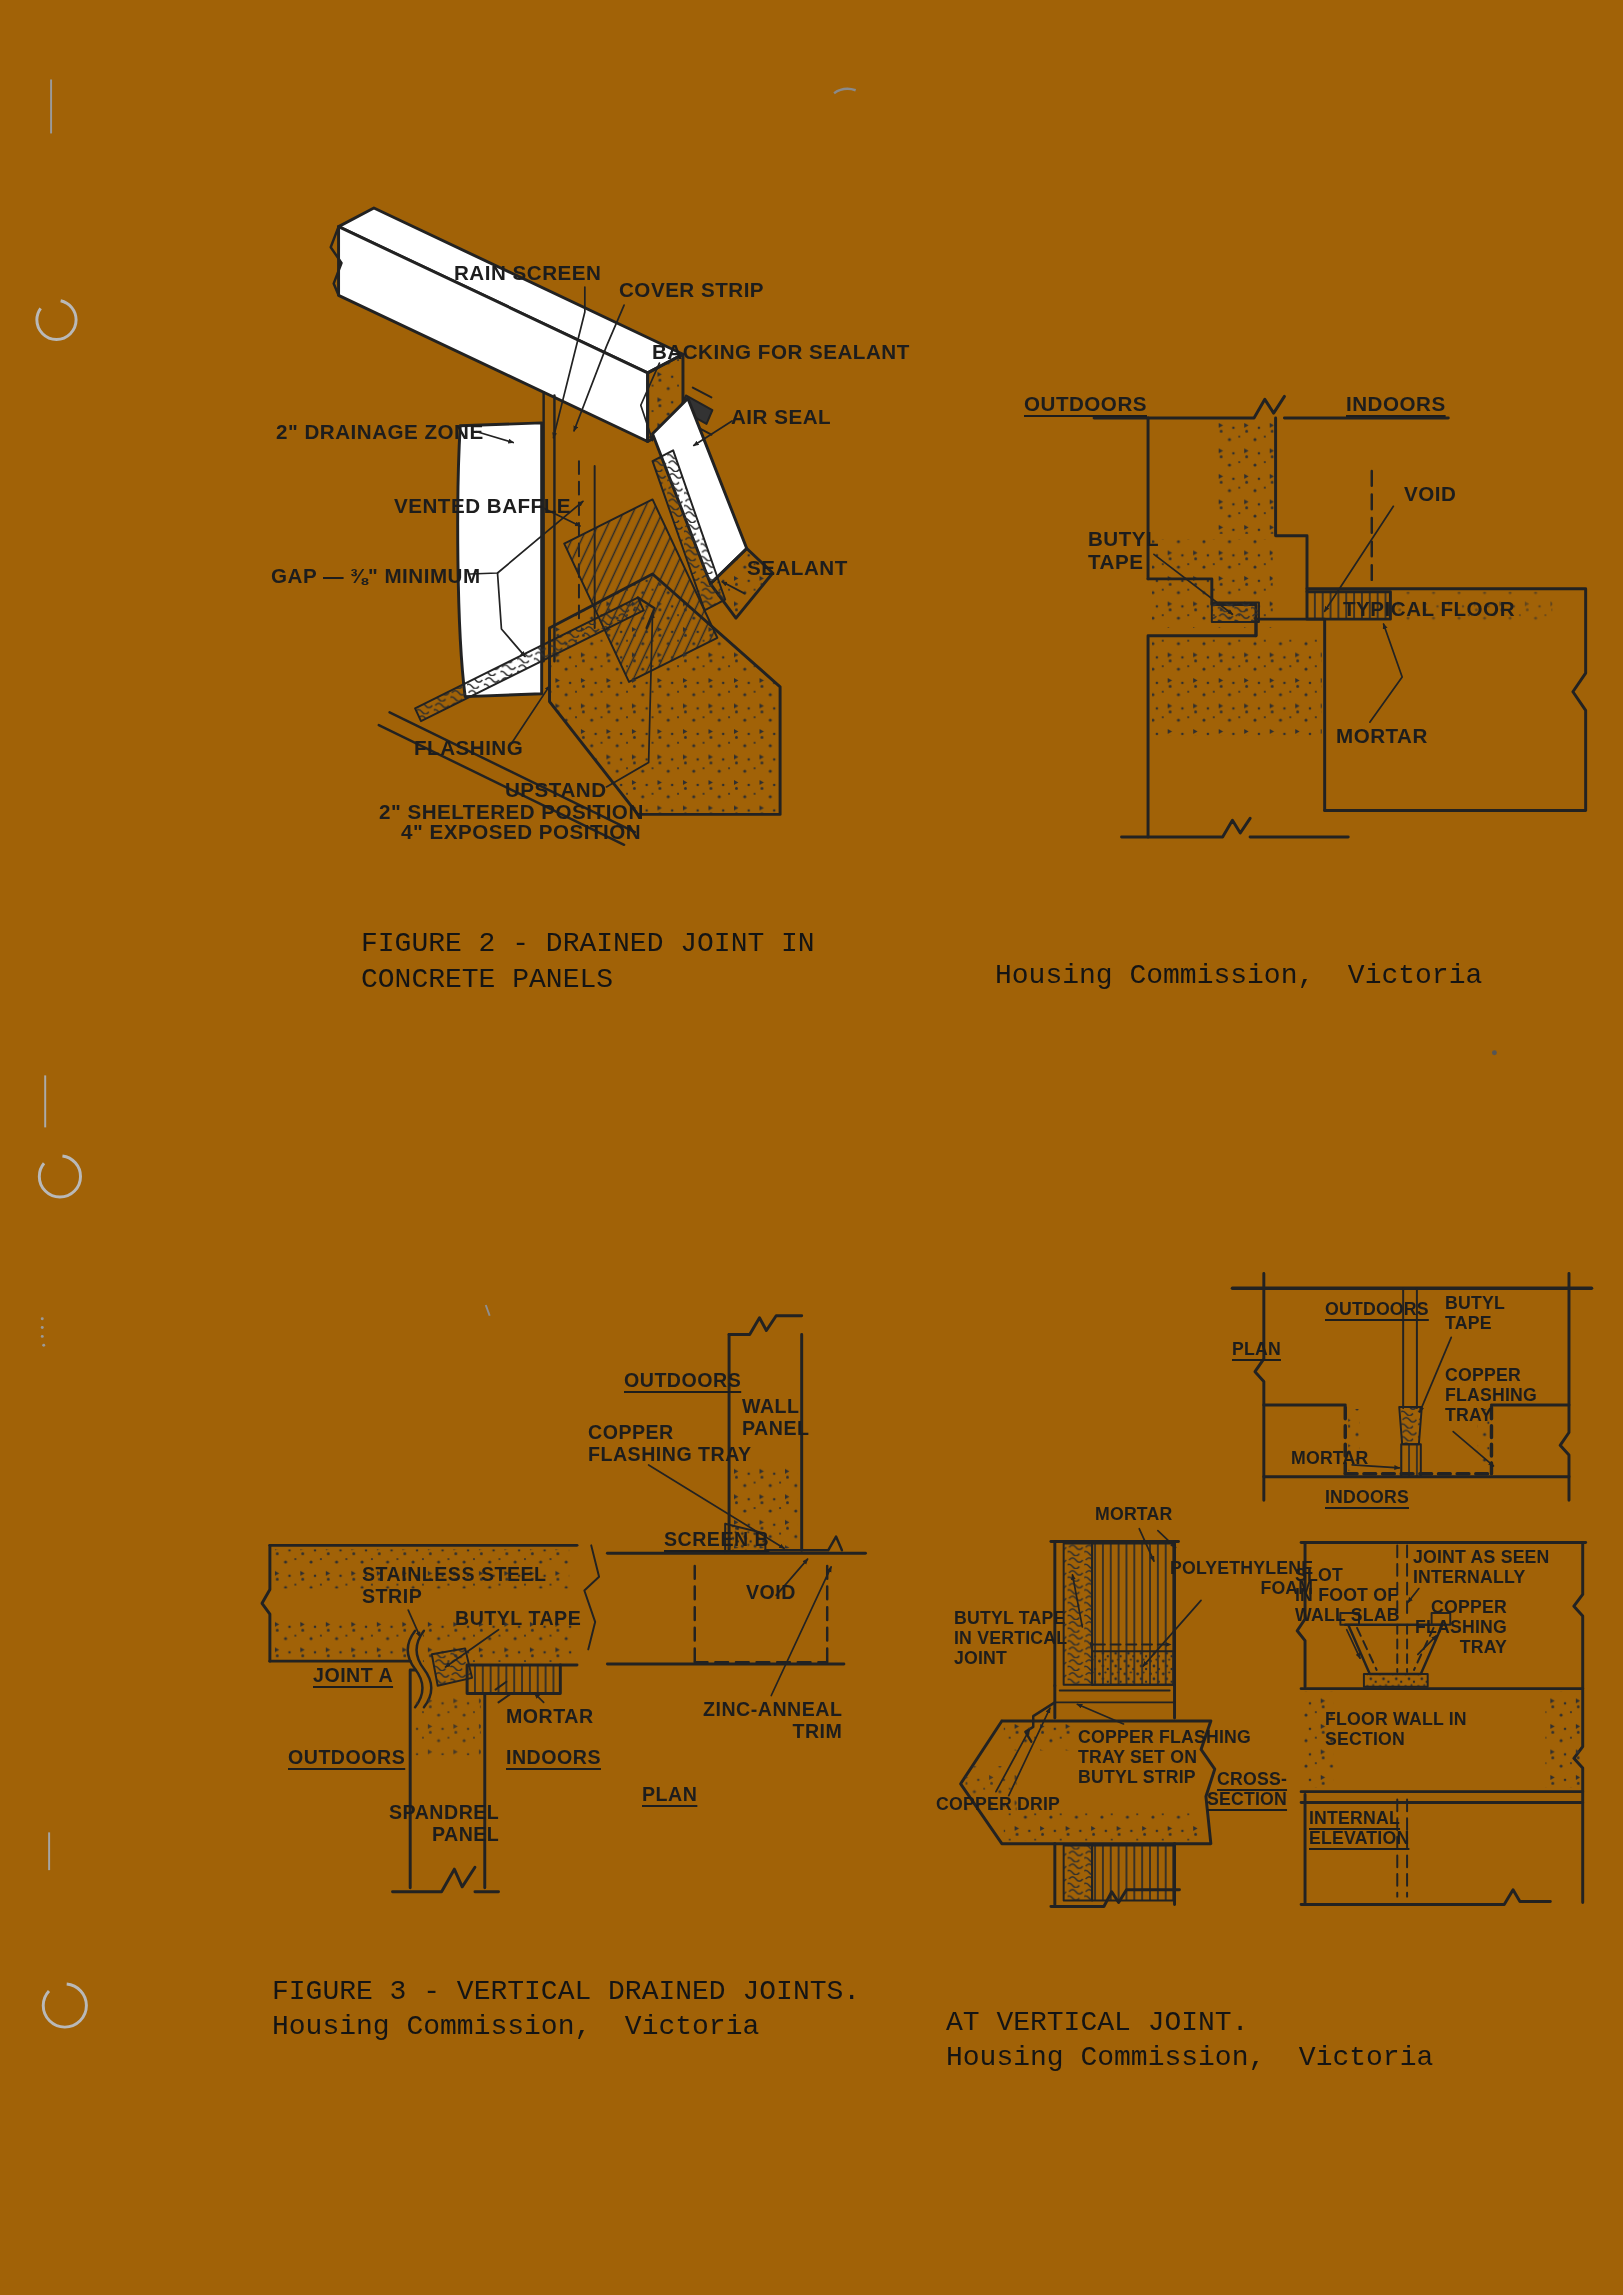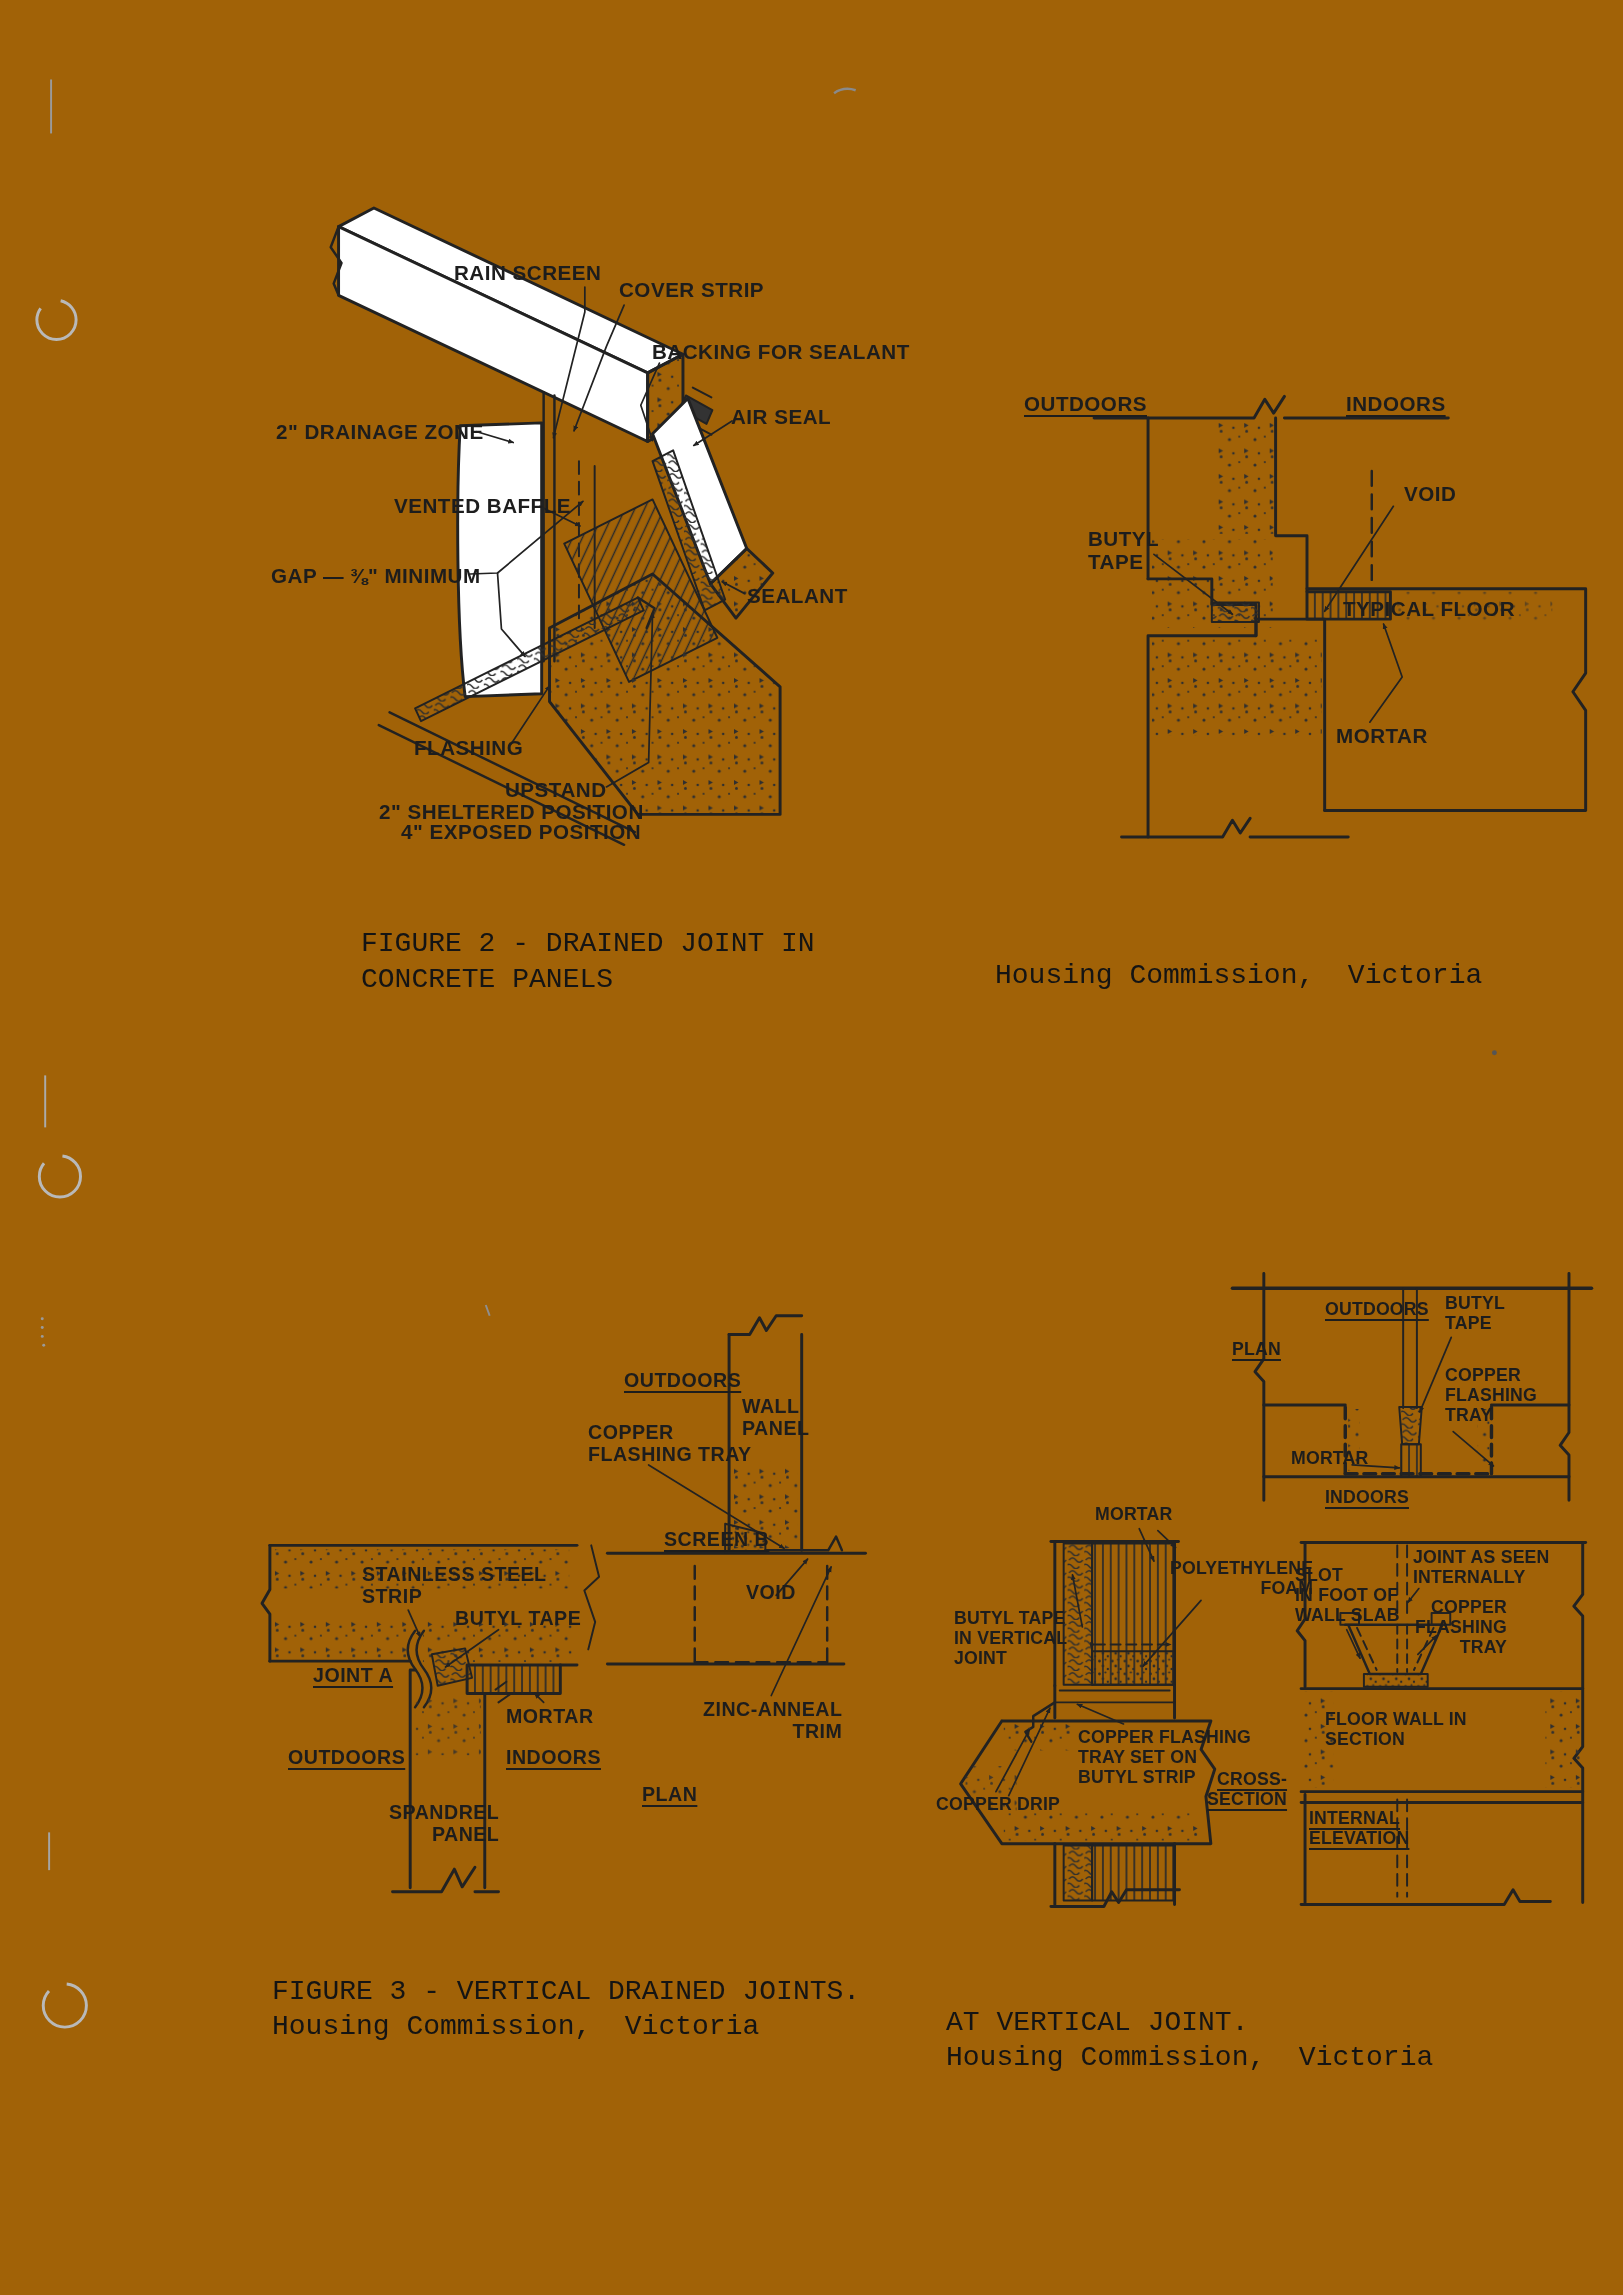--- a/index.html
+++ b/index.html
@@ -254,21 +254,21 @@
   </g>
 </svg>
 
 <div class="lb" style="left:454px;top:261px">RAIN SCREEN</div>
 <div class="lb" style="left:619px;top:278px">COVER STRIP</div>
 <div class="lb" style="left:652px;top:340px">BACKING FOR SEALANT</div>
 <div class="lb" style="left:731px;top:405px">AIR SEAL</div>
 <div class="lb" style="left:276px;top:420px">2" DRAINAGE ZONE</div>
 <div class="lb" style="left:394px;top:494px">VENTED BAFFLE</div>
 <div class="lb" style="left:271px;top:564px">GAP — ⅜" MINIMUM</div>
-<div class="lb" style="left:747px;top:584px">SEALANT</div>
+<div class="lb" style="left:747px;top:556px">SEALANT</div>
 <div class="lb" style="left:414px;top:736px">FLASHING</div>
 <div class="lb" style="left:505px;top:778px">UPSTAND</div>
 <div class="lb" style="left:379px;top:800px">2" SHELTERED POSITION</div>
 <div class="lb" style="left:401px;top:820px">4" EXPOSED POSITION</div>
 <div class="cap" style="left:361px;top:930px">FIGURE 2 - DRAINED JOINT IN</div>
 <div class="cap" style="left:361px;top:966px">CONCRETE PANELS</div>
 
 <div class="lb u" style="left:1024px;top:392px">OUTDOORS</div>
 <div class="lb u" style="left:1346px;top:392px">INDOORS</div>
 <div class="lb" style="left:1404px;top:482px">VOID</div>

